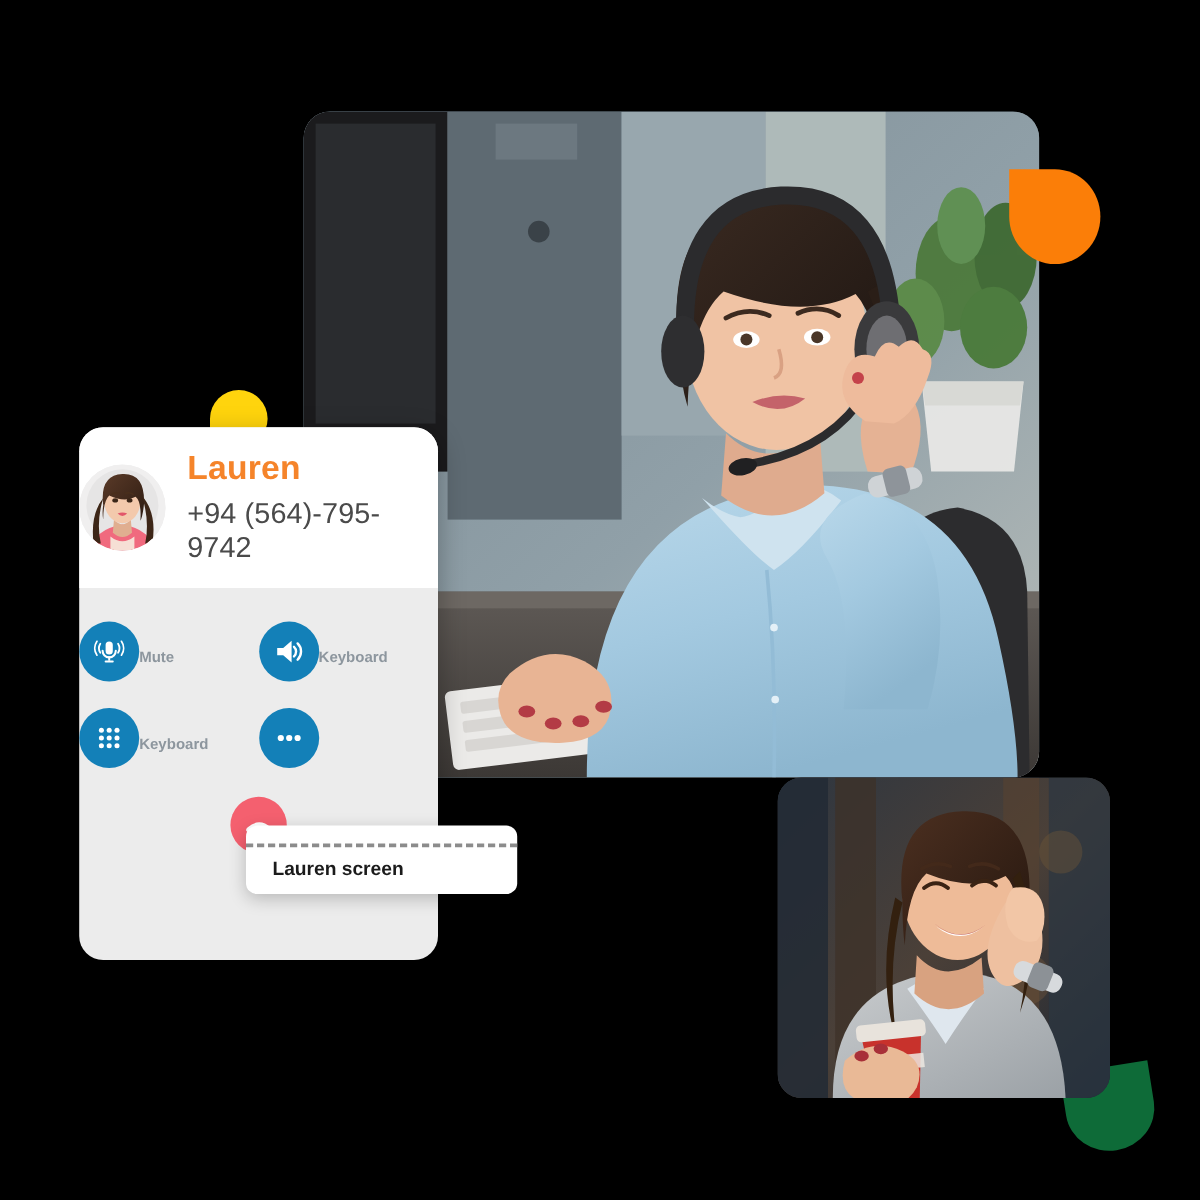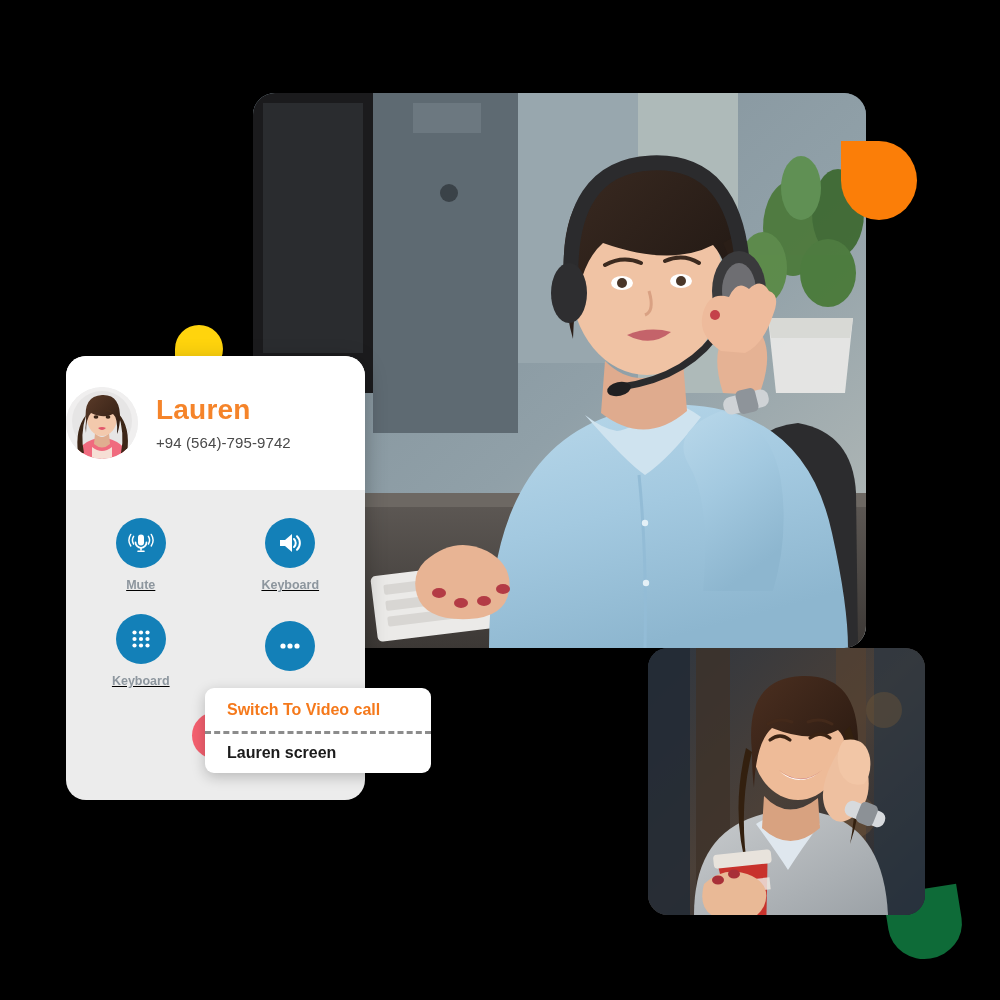--- a/index.html
+++ b/index.html
@@ -30,26 +30,26 @@
      border-radius:20px;background:#ececec;overflow:hidden;
      box-shadow:0 6px 22px rgba(0,0,0,.28);}
   #card-header{height:134px;background:#fff;display:flex;align-items:center;
      box-sizing:border-box;}
   #avatar{width:72px;height:72px;border-radius:50%;overflow:hidden;flex:0 0 auto;
      background:#efefef;}
   #avatar svg{display:block;width:100%;height:100%;}
   #contact-text{margin-left:18px;}
   #contact-name{font-size:28px;font-weight:bold;color:#f5842a;line-height:1.1;
      letter-spacing:.2px;}
-  #contact-number{font-size:15px;color:#4a4a4a;margin-top:9px;letter-spacing:.1px;}
+  #contact-number{font-size:24px;color:#4a4a4a;margin-top:9px;letter-spacing:.1px;}
 
   
   #controls{padding:28px 0 0 0;}
   .ctl-row{display:flex;}
-  .ctl{flex:1;display:flex;flex-direction:column;align-items:center;text-decoration:underline;}
+  .ctl{flex:1;display:flex;flex-direction:row;align-items:center;}
   .ctl-btn{width:50px;height:50px;border-radius:50%;background:#1380b8;
      display:flex;align-items:center;justify-content:center;cursor:pointer;
      border:none;padding:0;}
   .ctl-btn svg{display:block;}
   .ctl-label{margin-top:10px;font-size:12.5px;color:#8d969e;font-weight:bold;}
   .ctl-row.second{margin-top:22px;align-items:center;}
 
   
   #hangup-row{display:flex;justify-content:center;margin-top:24px;}
   #hangup-btn{width:47px;height:47px;border-radius:50%;background:#f4606f;
@@ -371,18 +371,17 @@
           <svg width="26" height="26" viewBox="0 0 26 26">
             <path d="M3.2 14.6 q9.8 -8.6 19.6 0 q2.1 1.9 0.3 3.6 q-1.8 1.7 -3.5 -0.1 l-2.2 -2.3 q-4.3 -1.9 -8.8 0 l-2.2 2.3 q-1.7 1.8 -3.5 0.1 q-1.8 -1.7 0.3 -3.6 z" fill="#fff"></path>
           </svg>
         </button>
       </div>
 
     </div>
   </div>
 
   <div id="popup-menu">
-    <div class="popup-item" id="popup-item-video">Switch To Video call</div>
     <div id="popup-divider"></div>
     <div class="popup-item" id="popup-item-share">Lauren screen</div>
   </div>
 
 </div>
 
 </body></html>

